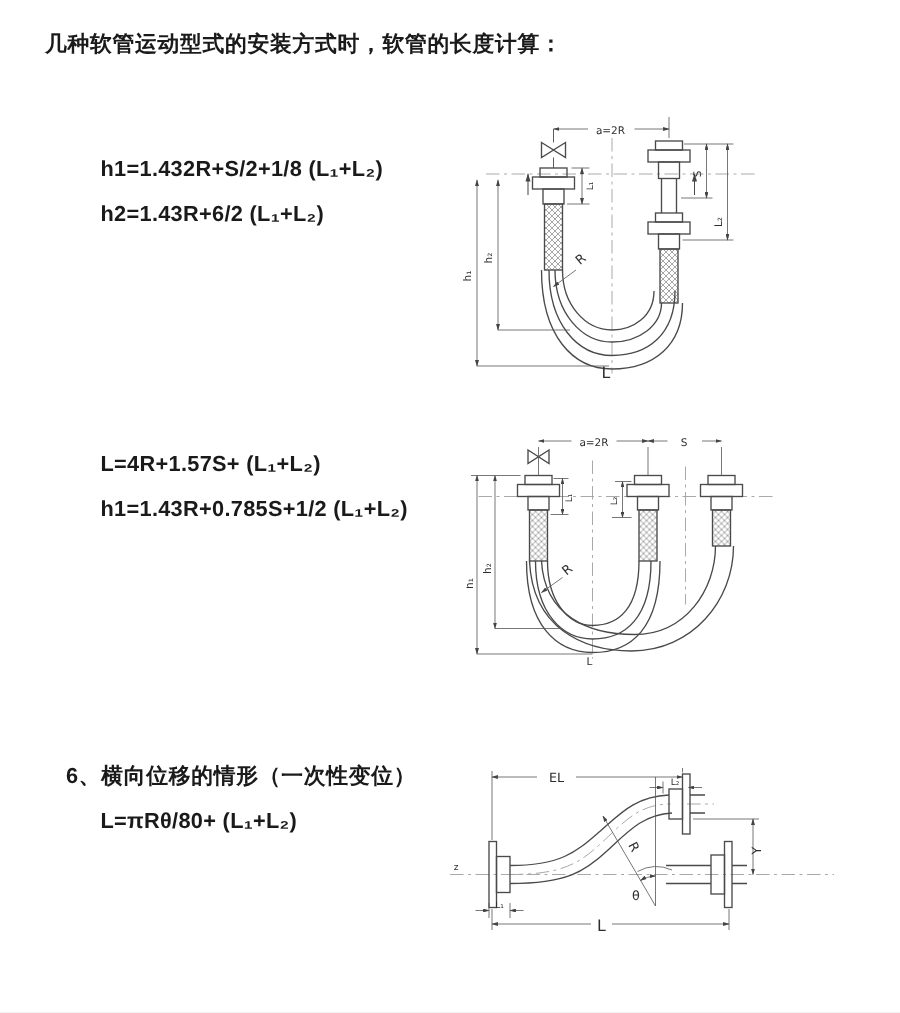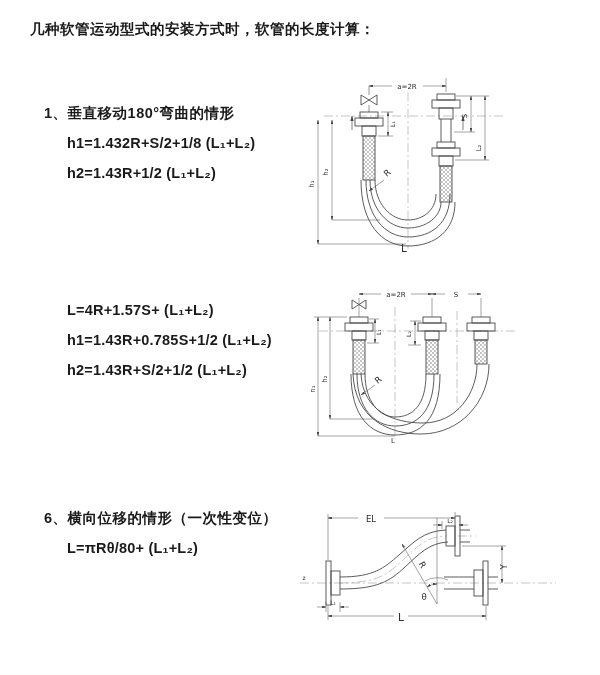--- a/index.html
+++ b/index.html
@@ -33,23 +33,22 @@
       </marker>
       <pattern id="braid" width="4" height="4" patternUnits="userSpaceOnUse">
         <path d="M0,4 L4,0 M0,0 L4,4" stroke="#8a8a8a" stroke-width="0.5"></path>
       </pattern>
     </defs>
   </svg>
 
   <div class="title">几种软管运动型式的安装方式时，软管的长度计算：</div>
 
   <div class="sec" style="top:98px">
-    <div class="heading">1、垂直移动180°弯曲的情形</div>
     <div class="formula">h1=1.432R+S/2+1/8 (L₁+L₂)</div>
-    <div class="formula">h2=1.43R+1/2 (L₁+L₂)</div>
+    <div class="formula">h2=1.43R+6/2 (L₁+L₂)</div>
   </div>
 
   <svg class="diag" style="left:308px;top:68px" width="220" height="188" viewBox="0 0 220 188">
     <g stroke="#9f9f9f" stroke-width="0.6" fill="none" stroke-dasharray="9 3 2 3">
       <path d="M 16,48 H 198"></path>
       <path d="M 100,24 V 181"></path>
     </g>
 
     <g stroke="#4a4a4a" stroke-width="0.9" fill="none">
       <g>
@@ -107,21 +106,20 @@
       <text x="20" y="104" text-anchor="middle" transform="rotate(-90 20 104)">h₂</text>
       <text x="87" y="56" class="lab-sm" text-anchor="middle" transform="rotate(-90 87 56)">L₁</text>
       <text x="81" y="107" class="lab-med" text-anchor="middle" transform="rotate(-40 81 107)">R</text>
       <text x="96" y="184" class="lab-big" text-anchor="middle">L</text>
     </g>
   </svg>
 
   <div class="sec" style="top:295px">
     <div class="formula">L=4R+1.57S+ (L₁+L₂)</div>
     <div class="formula">h1=1.43R+0.785S+1/2 (L₁+L₂)</div>
-    <div class="formula">h2=1.43R+S/2+1/2 (L₁+L₂)</div>
   </div>
 
   <svg class="diag" style="left:311px;top:279px" width="220" height="170" viewBox="0 0 220 170">
     <g stroke="#9f9f9f" stroke-width="0.6" fill="none" stroke-dasharray="9 3 2 3">
       <path d="M 8,52 H 204"></path>
       <path d="M 84,28 V 160"></path>
       <path d="M 146,32 V 124"></path>
     </g>
 
     <g stroke="#4a4a4a" stroke-width="0.9" fill="none">

